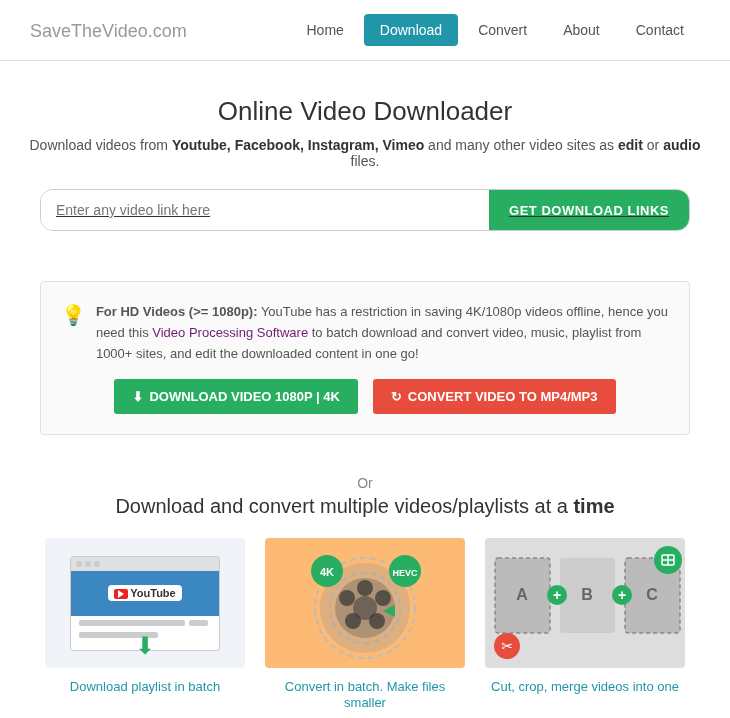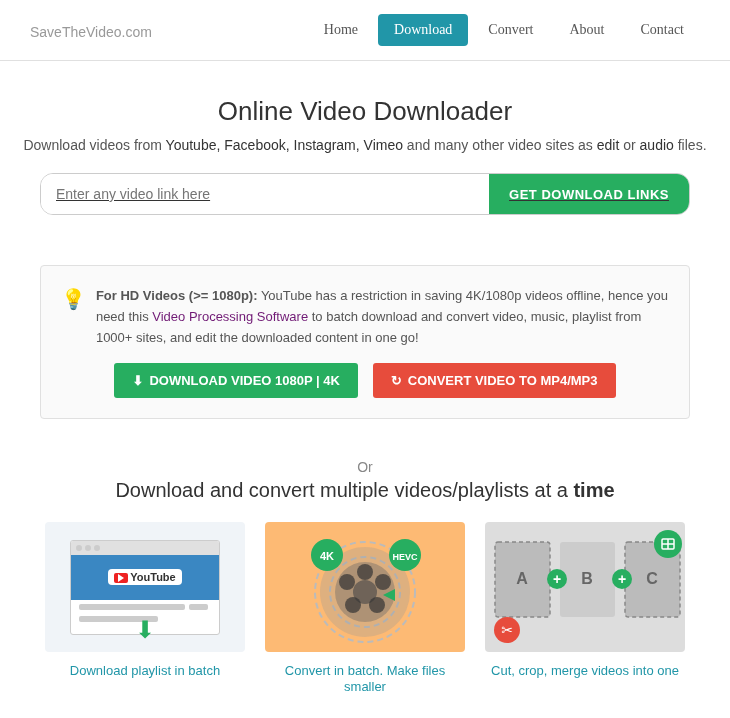--- a/index.html
+++ b/index.html
@@ -13,28 +13,27 @@
       padding: 14px 30px;
       border-bottom: 1px solid #e0e0e0;
     }
     .logo {
       font-size: 22px;
       font-weight: bold;
       color: #2196a8;
     }
     .logo span {
       color: #999;
-      font-size: 14px;
+      font-size: 18px;
       font-weight: normal;
     }
     nav {
       display: flex;
       align-items: center;
       gap: 4px;
-      font-family: Liberation Serif, serif;
     }
     .nav-item {
       padding: 8px 16px;
       text-decoration: none;
       color: #555;
       font-size: 14px;
       border-radius: 3px;
       cursor: pointer;
     }
     .nav-item.active {
@@ -52,21 +51,21 @@
       font-size: 26px;
       font-weight: normal;
       color: #333;
       margin-bottom: 10px;
     }
     .hero p {
       font-size: 14px;
       color: #555;
       margin-bottom: 20px;
     }
-    .hero p strong { font-weight: normal; color: #333; }
+    .hero p strong { font-weight: bold; color: #333; }
 
     
     .search-bar {
       display: flex;
       max-width: 650px;
       margin: 0 auto 30px;
       border: 1px solid #ccc;
       border-radius: 13px;
       overflow: hidden;
       text-decoration: underline;

